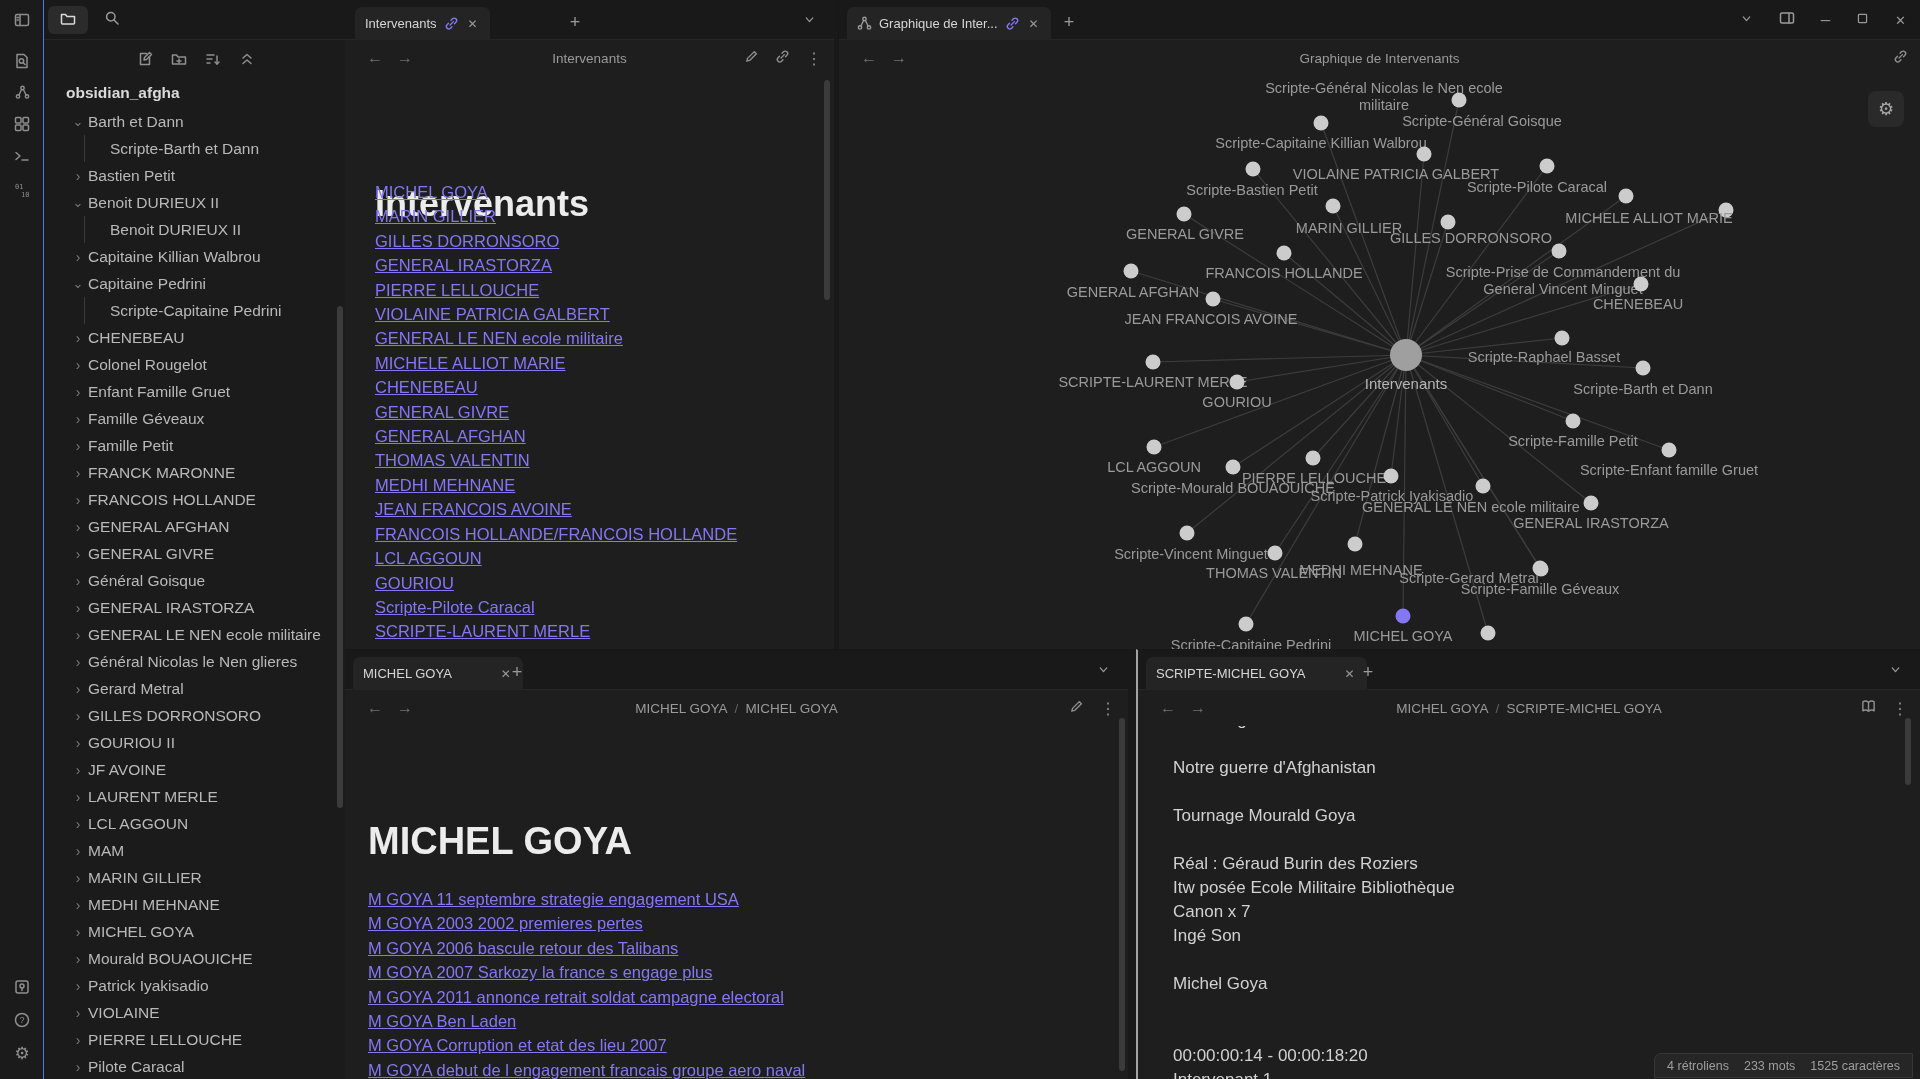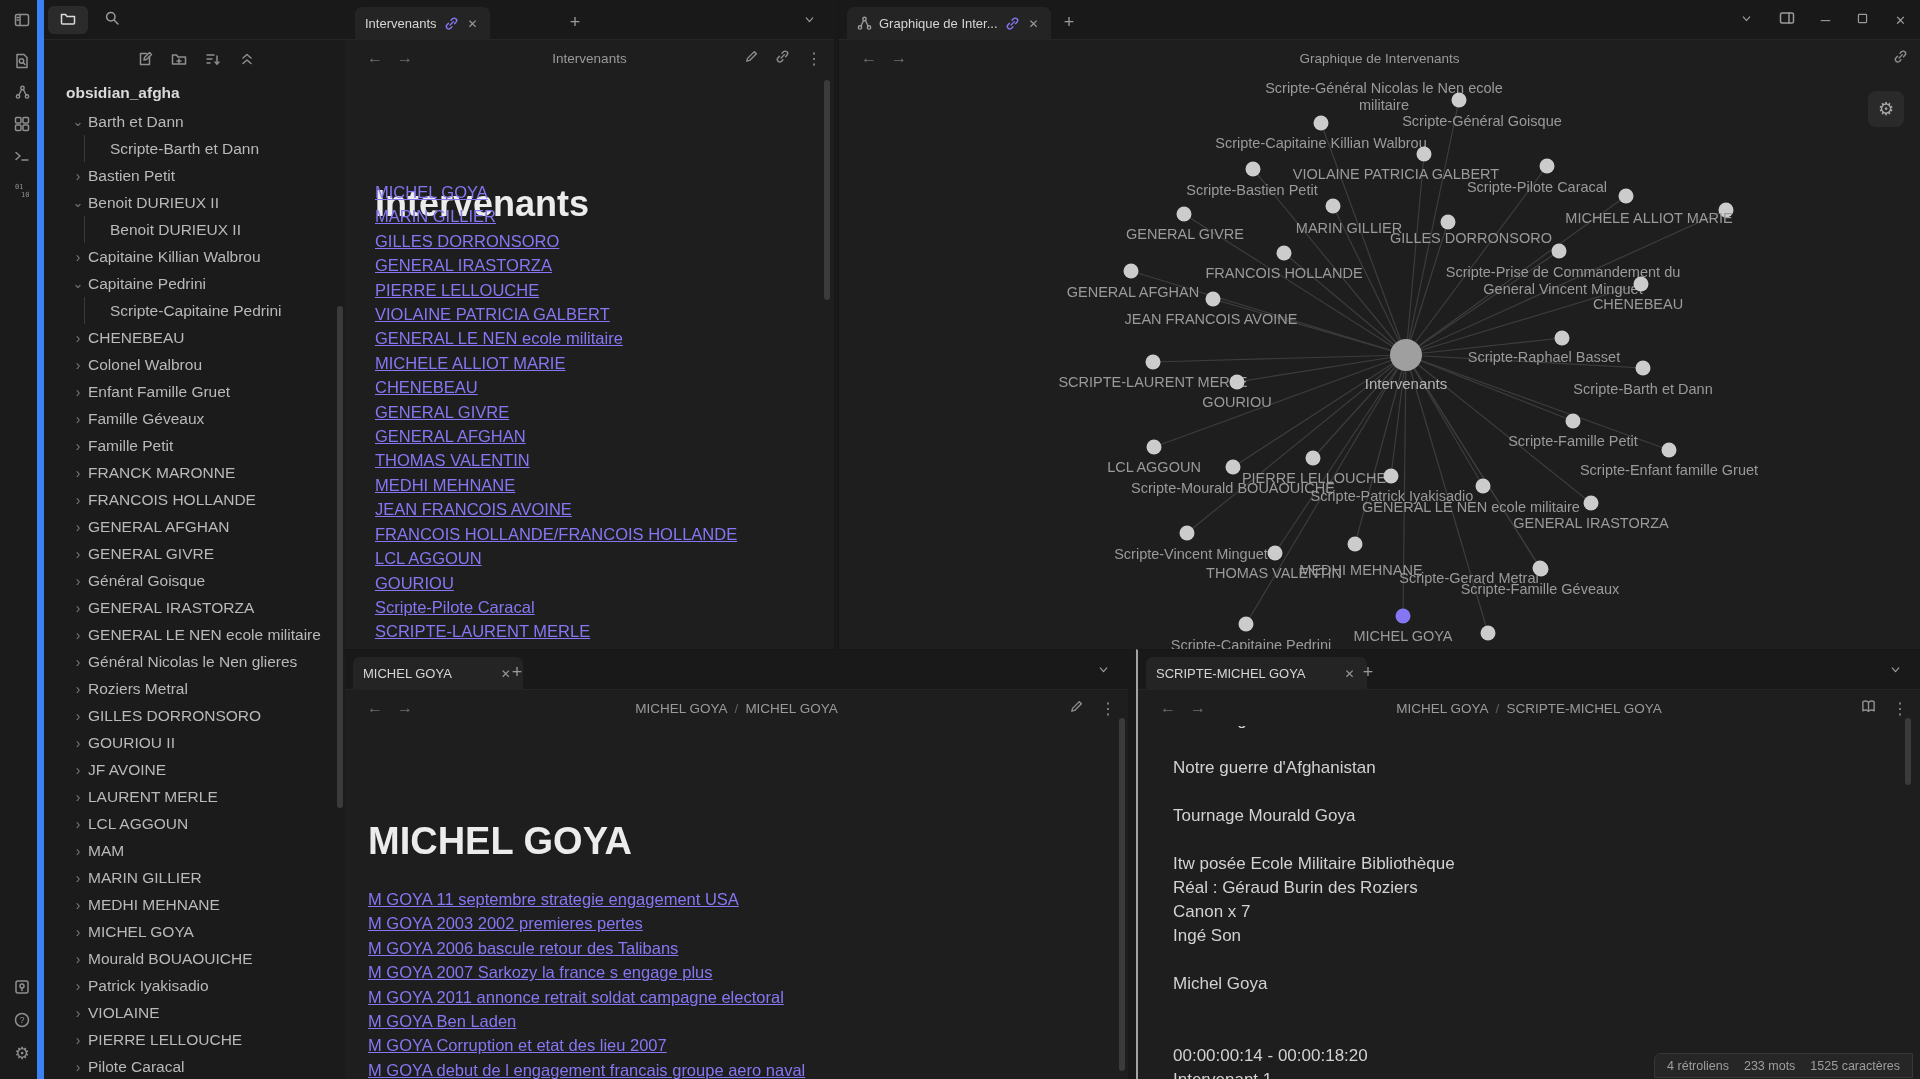--- a/index.html
+++ b/index.html
@@ -1,21 +1,21 @@
 <!DOCTYPE html>
 <html><head>
 <meta charset="utf-8">
 <style>
   * { margin:0; padding:0; box-sizing:border-box; }
   html,body { width:1920px; height:1079px; overflow:hidden; background:#1e1e1e;
     font-family:"Liberation Sans", sans-serif; color:#c9c9c9; }
   #app { position:relative; width:1920px; height:1079px; background:#191919; }
 
   
-  .ribbon { position:absolute; left:0; top:0; width:44px; height:1079px; background:#1b1b1b; border-right:7px solid #3b82f6; z-index:5;}
+  .ribbon { position:absolute; left:0; top:0; width:44px; height:1079px; background:#1b1b1b; border-right:1px solid #3b82f6; z-index:5;}
   .ribbon .icon-btn { position:absolute; left:8px; width:28px; height:28px; display:flex; align-items:center; justify-content:center; color:#8f8f8f; border-radius:6px; cursor:pointer;}
   .icon-btn svg { display:block; }
 
   
   .sidebar { position:absolute; left:44px; top:0; width:301px; height:1079px; background:#1b1b1b; z-index:4;}
   .side-tabs { position:absolute; left:0; top:0; width:100%; height:40px; background:#191919; border-bottom:1px solid #262626; }
   .side-tab { position:absolute; top:6px; width:40px; height:28px; border-radius:6px; display:flex; align-items:center; justify-content:center; color:#9a9a9a;}
   .side-tab.active { background:#2b2b2b; color:#dadada; }
   .file-header { position:absolute; top:40px; left:0; width:100%; height:38px; }
   .file-header .icon-btn { position:absolute; top:6px; width:26px; height:26px; display:flex; align-items:center; justify-content:center; color:#8f8f8f; border-radius:6px;}
@@ -239,21 +239,21 @@
         <div class="tree-row child">
           <span class="guide"></span>
           <span>Scripte-Capitaine Pedrini</span>
         </div>
         <div class="tree-row">
           <span class="chev" style="font-size:14px;">›</span>
           <span>CHENEBEAU</span>
         </div>
         <div class="tree-row">
           <span class="chev" style="font-size:14px;">›</span>
-          <span>Colonel Walbrou</span>
+          <span>Colonel Rougelot</span>
         </div>
         <div class="tree-row">
           <span class="chev" style="font-size:14px;">›</span>
           <span>Enfant Famille Gruet</span>
         </div>
         <div class="tree-row">
           <span class="chev" style="font-size:14px;">›</span>
           <span>Famille Géveaux</span>
         </div>
         <div class="tree-row">
@@ -287,21 +287,21 @@
         <div class="tree-row">
           <span class="chev" style="font-size:14px;">›</span>
           <span>GENERAL LE NEN ecole militaire</span>
         </div>
         <div class="tree-row">
           <span class="chev" style="font-size:14px;">›</span>
           <span>Général Nicolas le Nen glieres</span>
         </div>
         <div class="tree-row">
           <span class="chev" style="font-size:14px;">›</span>
-          <span>Roziers Metral</span>
+          <span>Gerard Metral</span>
         </div>
         <div class="tree-row">
           <span class="chev" style="font-size:14px;">›</span>
           <span>GILLES DORRONSORO</span>
         </div>
         <div class="tree-row">
           <span class="chev" style="font-size:14px;">›</span>
           <span>GOURIOU II</span>
         </div>
         <div class="tree-row">
@@ -660,22 +660,22 @@
       </div>
     </div>
     <div class="pane-content">
       <div id="script-text">
           <div>Dérushage</div>
           <div>&nbsp;</div>
           <div>Notre guerre d'Afghanistan</div>
           <div>&nbsp;</div>
           <div>Tournage Mourald Goya</div>
           <div>&nbsp;</div>
+          <div>Réal : Géraud Burin des Roziers</div>
           <div>Itw posée Ecole Militaire Bibliothèque</div>
-          <div>Réal : Géraud Burin des Roziers</div>
           <div>Canon x 7</div>
           <div>Ingé Son</div>
           <div>&nbsp;</div>
           <div>Michel Goya</div>
           <div>&nbsp;</div>
           <div>&nbsp;</div>
           <div>00:00:00:14 - 00:00:18:20</div>
           <div>Intervenant 1</div>
         </div>
     </div>

